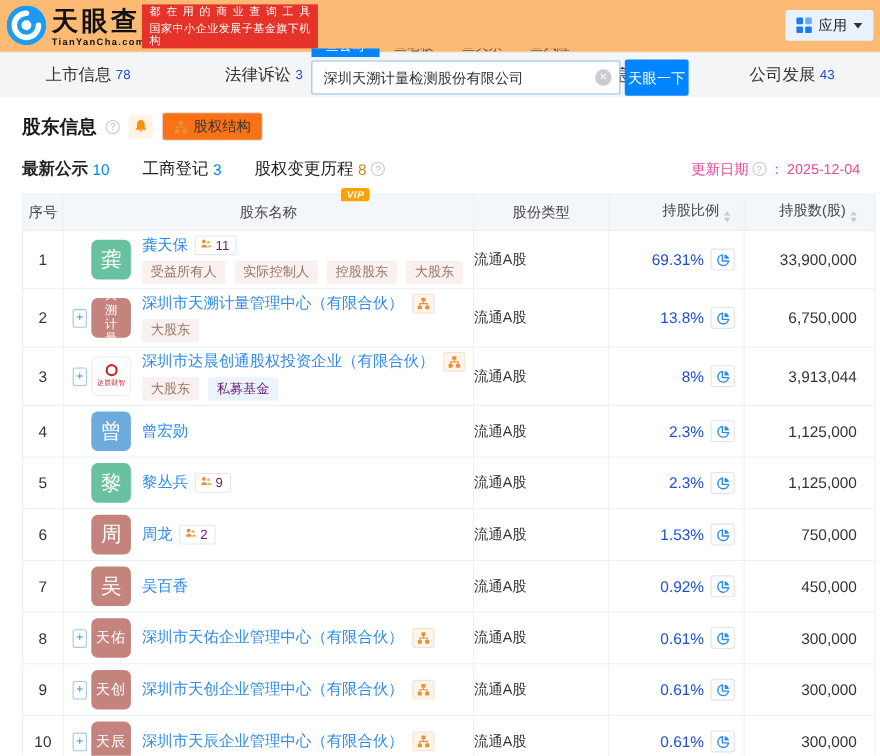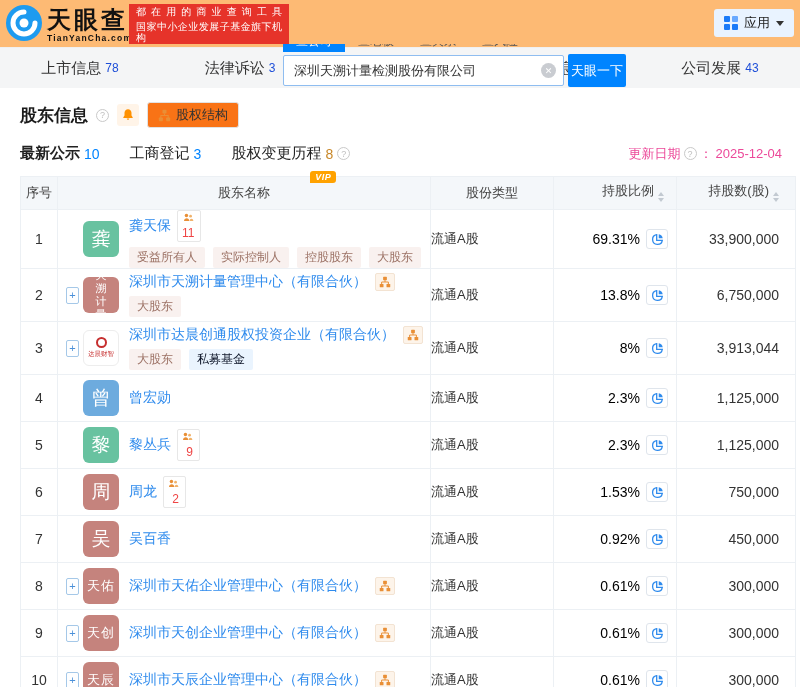--- a/index.html
+++ b/index.html
@@ -86,31 +86,31 @@
   .av-green { background:#68c2a0; } .av-blue { background:#6dabde; } .av-red { background:#c5837d; }
   .av-1 { font-size:19px; }
   .av-2 { font-size:13px; letter-spacing:1px; }
   .av-2line { font-size:11px; line-height:13px; padding:18px; word-break:break-all; text-align:center; }
   .av-logo { background:#fff; border:1px solid #ededed; flex-direction:column; gap:2px; }
   .av-logo .ring { width:11px; height:11px; border:2.5px solid #c62f2f; border-radius:50%; }
   .av-logo .lg-text { font-size:6.5px; color:#c62f2f; white-space:nowrap; }
   .name-col { margin-left:10px; min-width:0; }
   .name-line { display:flex; align-items:center; }
   .sh-name { color:#2f8bed; font-size:14px; cursor:pointer; white-space:nowrap; }
-  .cnt-badge { display:inline-flex; align-items:flex-end; gap:3px; border:1px solid #e7e7e7; border-radius:2px;
-               background:#fff; padding:1px 6px 1px 4px; margin-left:6px; font-size:12px; color:#ef4444; cursor:pointer;flex-direction:column; }
+  .cnt-badge { display:inline-flex; align-items:flex-start; gap:3px; border:1px solid #e7e7e7; border-radius:2px;
+               background:#fff; padding:1px 6px 1px 4px; margin-left:6px; font-size:12px; color:#701a75; cursor:pointer; }
   .org-btn { display:inline-flex; margin-left:8px; background:#fdf4ea; border:1px solid #f3e3d2;
              border-radius:2px; padding:2px 3px; cursor:pointer; }
   .tag-line { margin-top:5px; display:flex; }
   .tag { font-size:12px; padding:2px 8px; border-radius:2px; background:#f9f1ef; color:#9c7265; margin-right:8px; white-space:nowrap; }
-  .tag.blue { background:#eaf4fe; color:#0f172a; }
+  .tag.blue { background:#eaf4fe; color:#701a75; }
   .td-type { text-align:left; font-size:13px; color:#333; }
   .td-ratio { text-align:right; padding-right:8px; }
   .ratio-inner { display:inline-flex; align-items:center; gap:6px; }
-  .ratio-val { font-size:14px; color:#000000; }
+  .ratio-val { font-size:14px; color:#1d4ed8; }
   .pie-btn { width:22px; height:20px; border:1px solid #dfe5ec; border-radius:3px; background:#fff;
              display:inline-flex; align-items:center; justify-content:center; cursor:pointer; }
   .td-shares { text-align:right; padding-right:16px; font-size:14px; color:#333; }
 </style>
 </head>
 <body>
 
 <div class="topbar">
   <div class="logo-wrap">
     <span>

